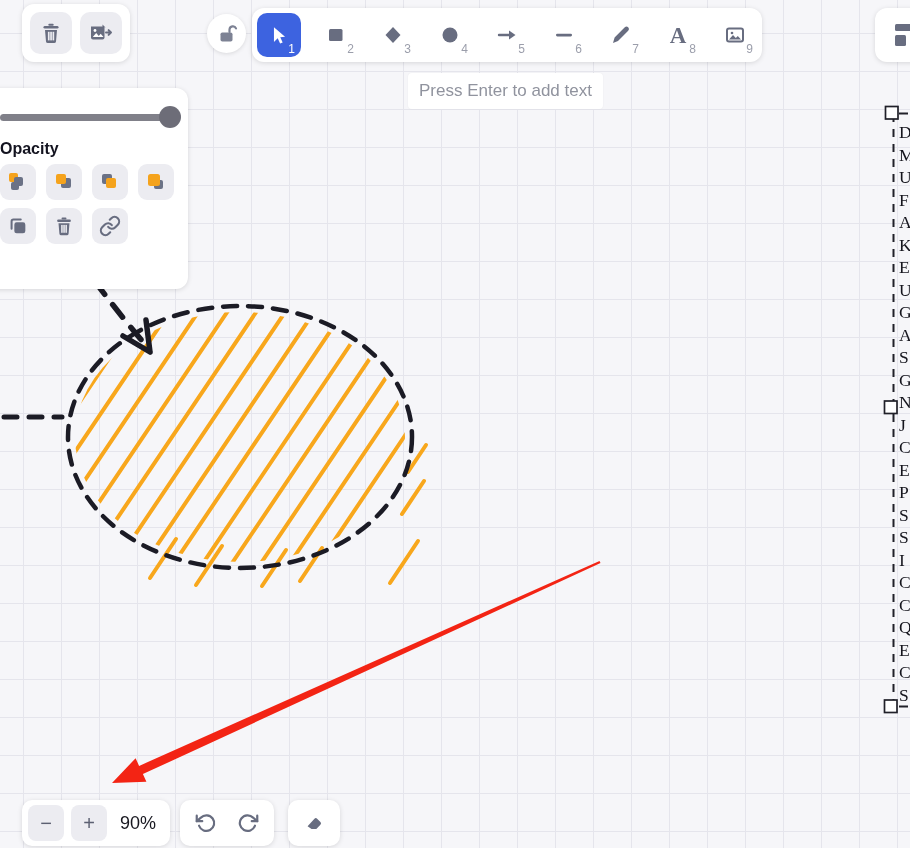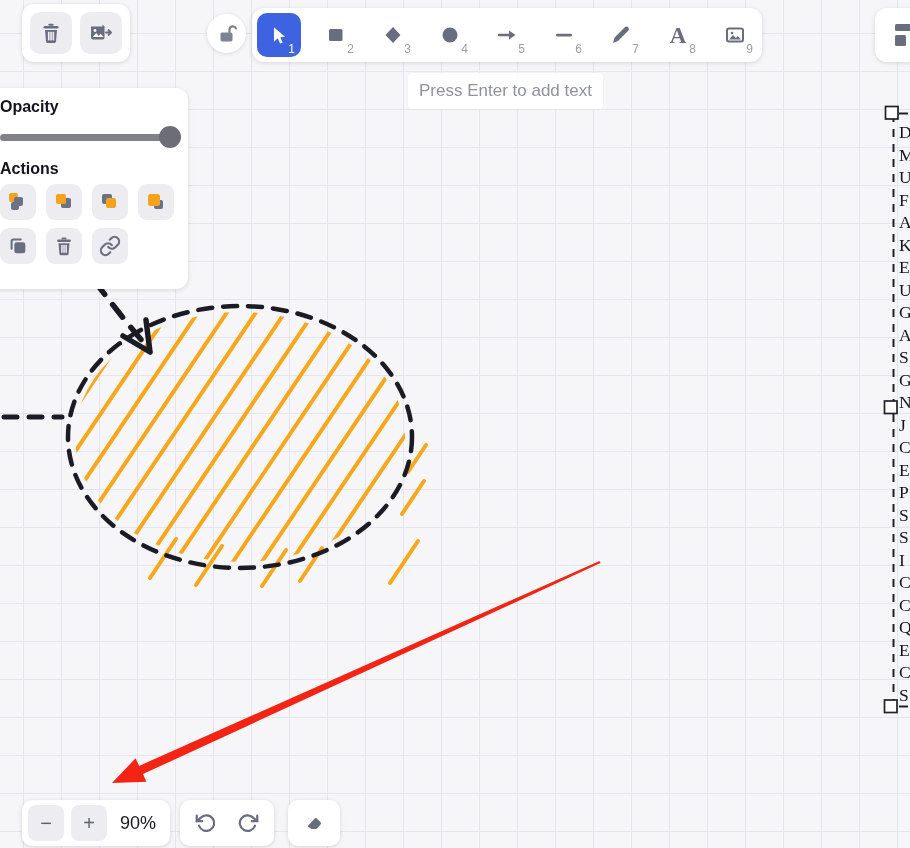--- a/index.html
+++ b/index.html
@@ -309,27 +309,26 @@
         <rect x="0" y="11" width="11" height="11" rx="1.5"></rect>
         <rect x="15" y="11" width="11" height="11" rx="1.5"></rect>
       </svg>
     </span>
   </button>
 </div>
 
 <div id="tooltip">Press Enter to add text</div>
 
 <div id="panel">
-  <div class="panel-label">Opacity</div>
   <div id="opacity-slider">
     <div id="opacity-track"></div>
     <div id="opacity-handle"></div>
   </div>
 
-  <div class="panel-label">Actions</div>
+  <div class="panel-label">Opacity</div>
   <div class="btnrow">
     <button class="minibtn">
       <span class="icon">
         <svg width="20" height="20" viewBox="0 0 20 20">
           <rect x="1" y="1" width="9" height="9" rx="2" fill="#f5a31c"></rect>
           <rect x="6" y="5" width="9" height="9" rx="2" fill="#6b7286"></rect>
           <rect x="3" y="10" width="8" height="8" rx="2" fill="#6b7286"></rect>
         </svg>
       </span>
     </button>

